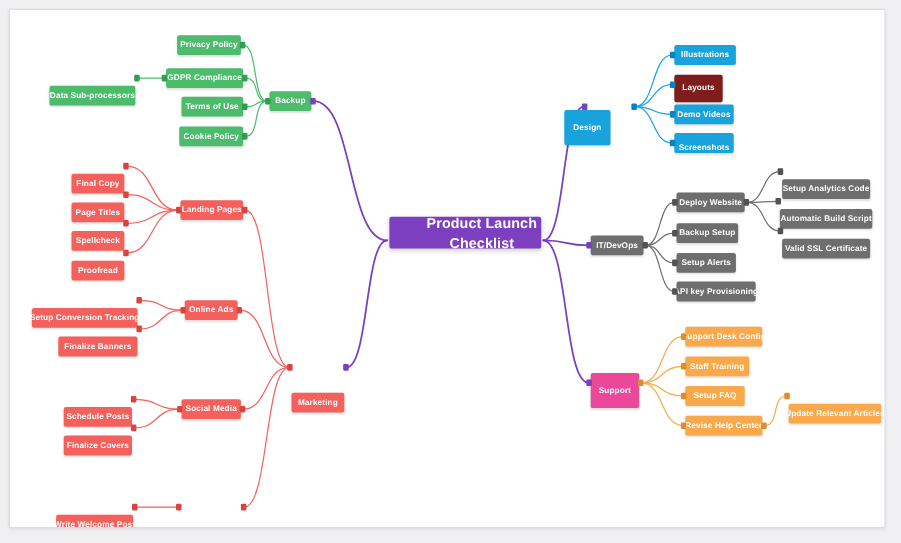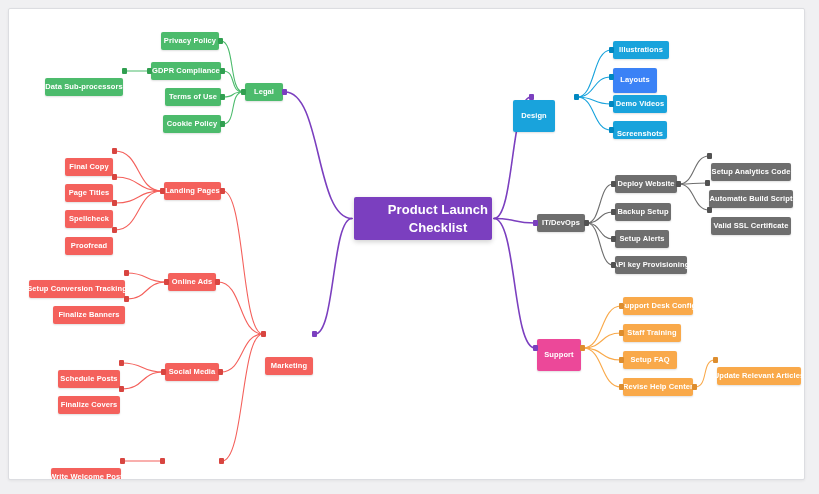--- a/index.html
+++ b/index.html
@@ -89,24 +89,24 @@
       <path d="M 670 175 C 686.5 175, 683.5 147, 700 147" fill="none" stroke="#6E6E6E" stroke-width="1.1" stroke-linecap="round"></path>
       <path d="M 670 175 C 685.4 175, 682.6 174, 698 174" fill="none" stroke="#6E6E6E" stroke-width="1.1" stroke-linecap="round"></path>
       <path d="M 670 175 C 686.5 175, 683.5 201, 700 201" fill="none" stroke="#6E6E6E" stroke-width="1.1" stroke-linecap="round"></path>
       <path d="M 574 339 C 594.9 339, 591.1 297, 612 297" fill="none" stroke="#F9A94A" stroke-width="1.1" stroke-linecap="round"></path>
       <path d="M 574 339 C 594.9 339, 591.1 324, 612 324" fill="none" stroke="#F9A94A" stroke-width="1.1" stroke-linecap="round"></path>
       <path d="M 574 339 C 594.9 339, 591.1 351, 612 351" fill="none" stroke="#F9A94A" stroke-width="1.1" stroke-linecap="round"></path>
       <path d="M 574 339 C 594.9 339, 591.1 378, 612 378" fill="none" stroke="#F9A94A" stroke-width="1.1" stroke-linecap="round"></path>
       <path d="M 686 378 C 700 378, 692 351, 706 351" fill="none" stroke="#F9A94A" stroke-width="1.1" stroke-linecap="round"></path>
     </svg>
   <div id="nodes-layer">
-      <div class="node root" style="left: 345px; top: 188px; width: 138px; height: 43px; background: rgb(123, 63, 191); padding-left: 30px;"><span>Product Launch
+      <div class="node root" style="left: 345px; top: 188px; width: 138px; height: 29px; background: rgb(123, 63, 191); padding-left: 30px;"><span>Product Launch
 Checklist</span></div>
       <div class="node lvl1" style="left: 236px; top: 74px; width: 38px; height: 18px; background: rgb(76, 187, 108);">
-        <span>Legal</span>
+        <span>Backup</span>
       </div>
       <div class="port" style="top: 80px; left: 232px; background: rgb(48, 159, 80);"></div>
       <div class="port" style="top: 80px; left: 273px; background: rgb(123, 63, 191);"></div>
       <div class="node lvl2" style="left: 152px; top: 23px; width: 58px; height: 18px; background: rgb(76, 187, 108);">
         <span>Privacy Policy</span>
       </div>
       <div class="port" style="top: 29px; left: 209px; background: rgb(48, 159, 80);"></div>
       <div class="node lvl2" style="left: 142px; top: 53px; width: 70px; height: 18px; background: rgb(76, 187, 108);">
         <span>GDPR Compliance</span>
       </div>
@@ -187,21 +187,21 @@
       <div class="port" style="top: 449px; left: 111px; background: rgb(216, 69, 64);"></div>
       <div class="node lvl1" style="left: 504px; top: 79px; width: 42px; height: 32px; background: rgb(25, 163, 220); margin-top: 12px;">
         <span>Design</span>
       </div>
       <div class="port" style="top: 85px; left: 520px; background: rgb(123, 63, 191);"></div>
       <div class="port" style="top: 85px; left: 565px; background: rgb(0, 135, 192);"></div>
       <div class="node lvl2" style="left: 604px; top: 32px; width: 56px; height: 18px; background: rgb(25, 163, 220);">
         <span>Illustrations</span>
       </div>
       <div class="port" style="top: 38px; left: 600px; background: rgb(0, 135, 192);"></div>
-      <div class="node lvl2" style="left: 604px; top: 59px; width: 44px; height: 25px; background: #3b82f6;">
+      <div class="node lvl2" style="left: 604px; top: 59px; width: 44px; height: 25px; background: #7f1d1d;">
         <span>Layouts</span>
       </div>
       <div class="port" style="top: 65px; left: 600px; background: rgb(0, 135, 192);"></div>
       <div class="node lvl2" style="left: 604px; top: 86px; width: 54px; height: 18px; background: rgb(25, 163, 220);">
         <span>Demo Videos</span>
       </div>
       <div class="port" style="top: 92px; left: 600px; background: rgb(0, 135, 192);"></div>
       <div class="node lvl2" style="left: 604px; top: 112px; width: 54px; height: 18px; background: rgb(25, 163, 220); align-items: flex-end;">
         <span>Screenshots</span>
       </div>

